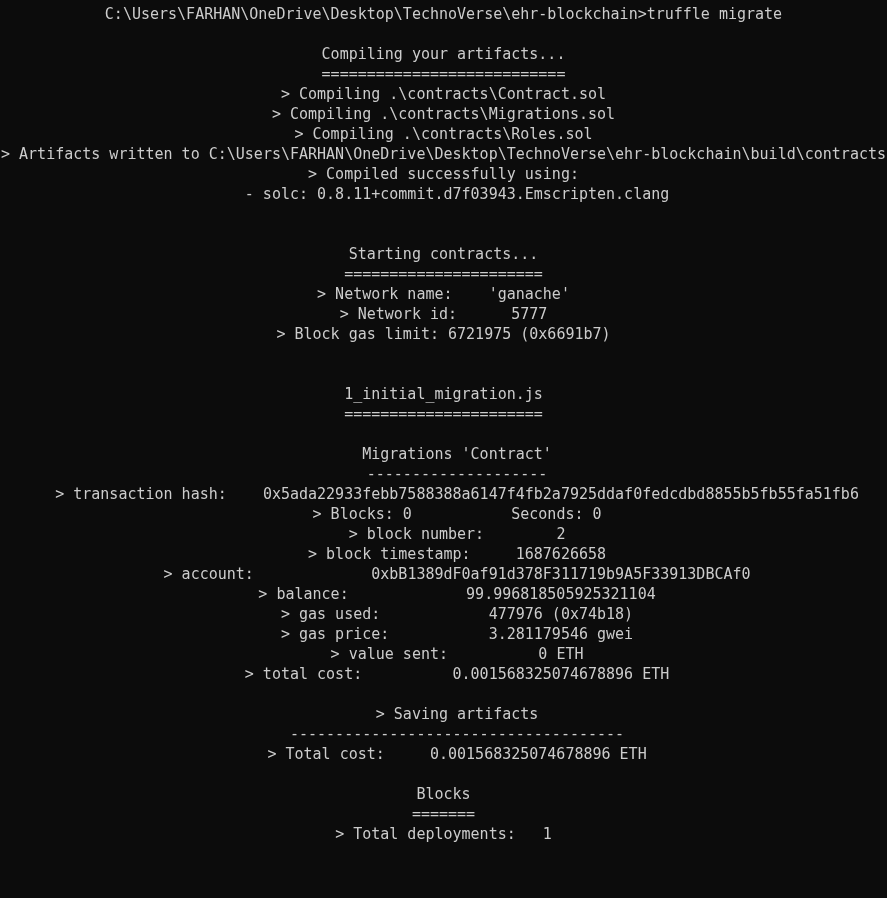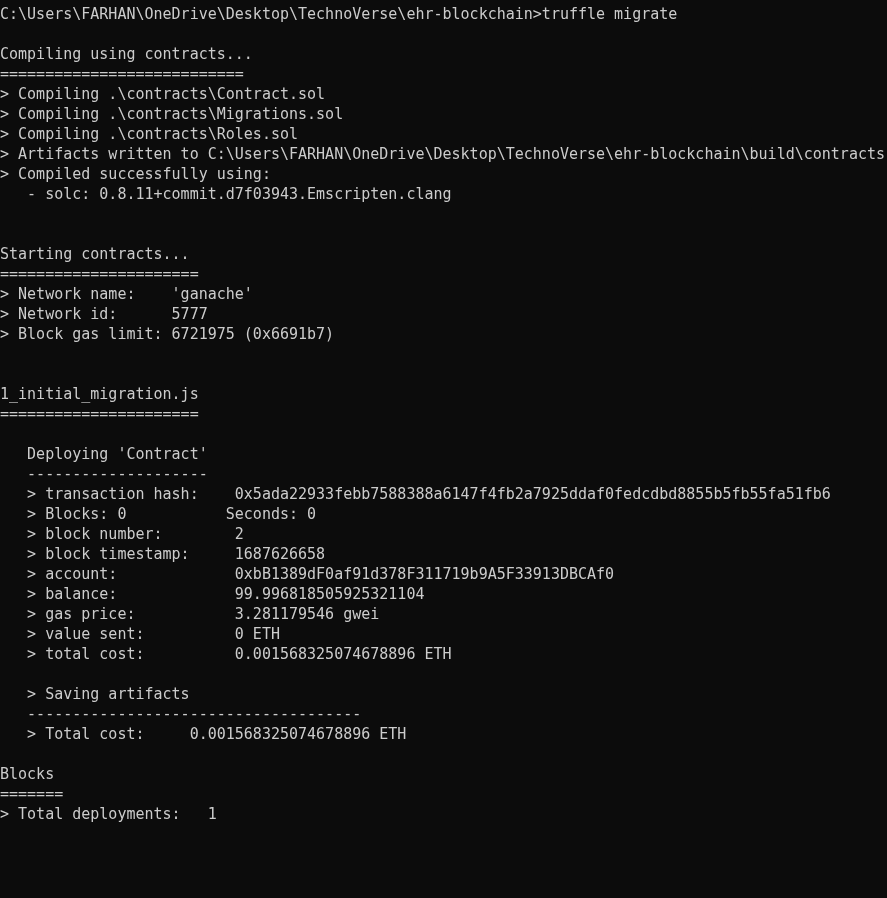--- a/index.html
+++ b/index.html
@@ -19,67 +19,69 @@
     height: 898px;
     background: #0c0c0c;
     color: #cccccc;
     font-family: "DejaVu Sans Mono", "Liberation Mono", monospace;
     font-size: 15px;
     line-height: 20px;
     letter-spacing: 0px;
     padding: 4px 0 0 0;
     box-sizing: border-box;
     overflow: hidden;
+    text-align: center;
   }
   .line {
     white-space: pre;
     height: 20px;
     line-height: 20px;
     font-size: 15px;
     padding-left: 0px;
     color: #cccccc;
   }
   .line.blank {
     height: 20px;
   }
 </style>
 </head>
 <body>
 
 <div id="terminal">
     <div class="line">C:\Users\FARHAN\OneDrive\Desktop\TechnoVerse\ehr-blockchain&gt;truffle migrate</div>
     <div class="line blank"></div>
-    <div class="line">Compiling using contracts...</div>
+    <div class="line">Compiling your artifacts...</div>
     <div class="line">===========================</div>
     <div class="line">&gt; Compiling .\contracts\Contract.sol</div>
     <div class="line">&gt; Compiling .\contracts\Migrations.sol</div>
     <div class="line">&gt; Compiling .\contracts\Roles.sol</div>
     <div class="line">&gt; Artifacts written to C:\Users\FARHAN\OneDrive\Desktop\TechnoVerse\ehr-blockchain\build\contracts</div>
     <div class="line">&gt; Compiled successfully using:</div>
     <div class="line">   - solc: 0.8.11+commit.d7f03943.Emscripten.clang</div>
     <div class="line blank"></div>
     <div class="line blank"></div>
     <div class="line">Starting contracts...</div>
     <div class="line">======================</div>
     <div class="line">&gt; Network name:    'ganache'</div>
     <div class="line">&gt; Network id:      5777</div>
     <div class="line">&gt; Block gas limit: 6721975 (0x6691b7)</div>
     <div class="line blank"></div>
     <div class="line blank"></div>
     <div class="line">1_initial_migration.js</div>
     <div class="line">======================</div>
     <div class="line blank"></div>
-    <div class="line">   Deploying 'Contract'</div>
+    <div class="line">   Migrations 'Contract'</div>
     <div class="line">   --------------------</div>
     <div class="line">   &gt; transaction hash:    0x5ada22933febb7588388a6147f4fb2a7925ddaf0fedcdbd8855b5fb55fa51fb6</div>
     <div class="line">   &gt; Blocks: 0           Seconds: 0</div>
     <div class="line">   &gt; block number:        2</div>
     <div class="line">   &gt; block timestamp:     1687626658</div>
     <div class="line">   &gt; account:             0xbB1389dF0af91d378F311719b9A5F33913DBCAf0</div>
     <div class="line">   &gt; balance:             99.996818505925321104</div>
+    <div class="line">   &gt; gas used:            477976 (0x74b18)</div>
     <div class="line">   &gt; gas price:           3.281179546 gwei</div>
     <div class="line">   &gt; value sent:          0 ETH</div>
     <div class="line">   &gt; total cost:          0.001568325074678896 ETH</div>
     <div class="line blank"></div>
     <div class="line">   &gt; Saving artifacts</div>
     <div class="line">   -------------------------------------</div>
     <div class="line">   &gt; Total cost:     0.001568325074678896 ETH</div>
     <div class="line blank"></div>
     <div class="line">Blocks</div>
     <div class="line">=======</div>

